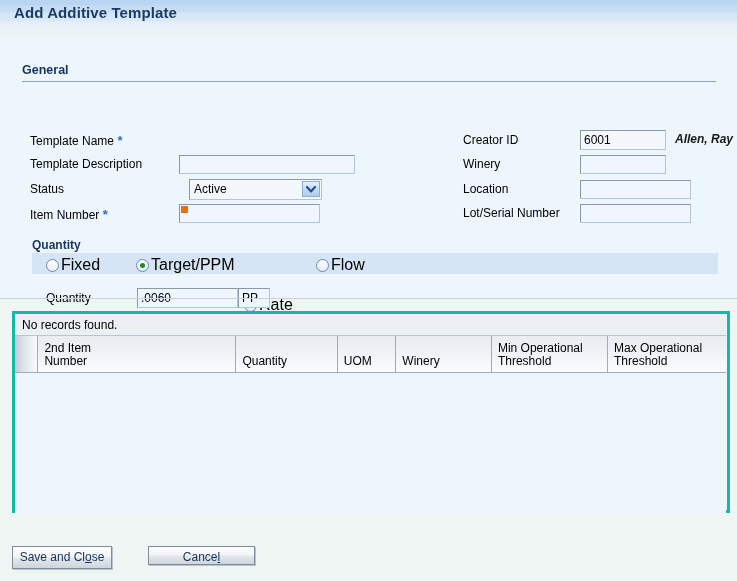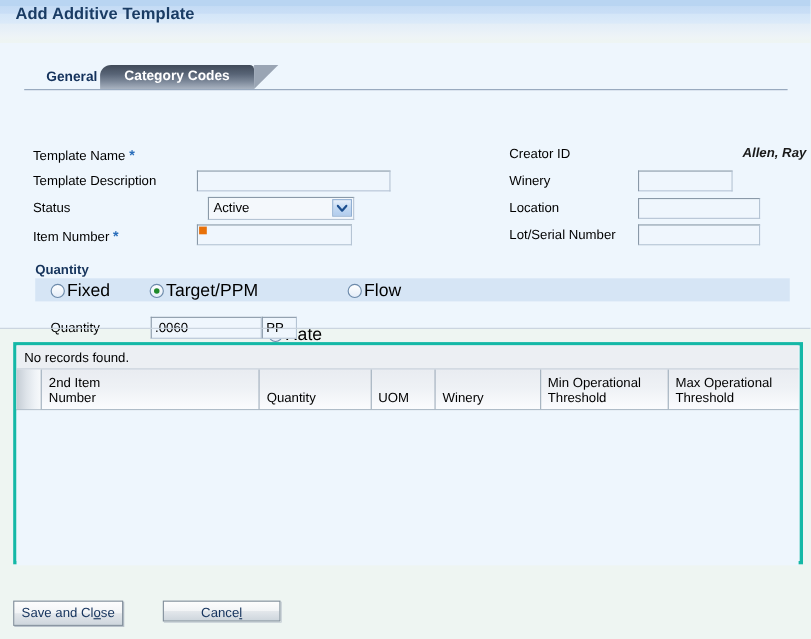--- a/index.html
+++ b/index.html
@@ -63,21 +63,20 @@
     width: 737px;
     height: 26px;
   }
   .tab-active {
     position: absolute;
     left: 22px; top: 4px;
     font-size: 12.5px;
     font-weight: bold;
     color: #14325c;
     white-space: nowrap;
-    margin-left: 20px;
   }
   .tab-inactive {
     position: absolute;
     left: 91px; top: 0px;
     width: 140px;
     height: 22px;
     background: linear-gradient(to bottom, #404a58 0%, #586476 38%, #7b8798 68%, #aab4c2 100%);
     border-top-left-radius: 10px;
     border-top-right-radius: 4px;
     box-sizing: border-box;
@@ -312,23 +311,20 @@
 
 <div id="titlebar">
   <div id="titlebar-text">Add Additive Template</div>
 </div>
 <div id="titlebar-underline"></div>
 
 <div id="form-area">
 
   <div id="tabstrip">
     <div class="tab-active">General</div>
-    <div class="tab-inactive">
-      <div class="tab-inactive-label">Category Codes</div>
-    </div>
   </div>
   <div id="tab-underline"></div>
 
   <div class="field-label" style="left:30px; top:94px;">
     <span>Template Name</span>
     <span class="req-star">*</span>
   </div>
 
   <div class="field-label" style="left:30px; top:118px;">
     <span>Template Description</span>
@@ -350,20 +346,21 @@
   <div class="field-label" style="left:30px; top:168px;">
     <span>Item Number</span>
     <span class="req-star">*</span>
   </div>
   <input class="txt-input" style="left: 179px; top: 165px; width: 141px; height: 19px;" value="">
   <div class="orange-marker" style="left:181px; top:167px;"></div>
 
   <div class="field-label" style="left:463px; top:94px;">
     <span>Creator ID</span>
   </div>
+  <input class="txt-input filled" style="left: 580px; top: 91px; width: 86px; height: 20px;" value="6001">
   <div class="italic-note" style="left:675px; top:93px;">Allen, Ray</div>
 
   <div class="field-label" style="left:463px; top:118px;">
     <span>Winery</span>
   </div>
   <input class="txt-input" style="left: 580px; top: 116px; width: 86px; height: 19px;" value="">
 
   <div class="field-label" style="left:463px; top:143px;">
     <span>Location</span>
   </div>

